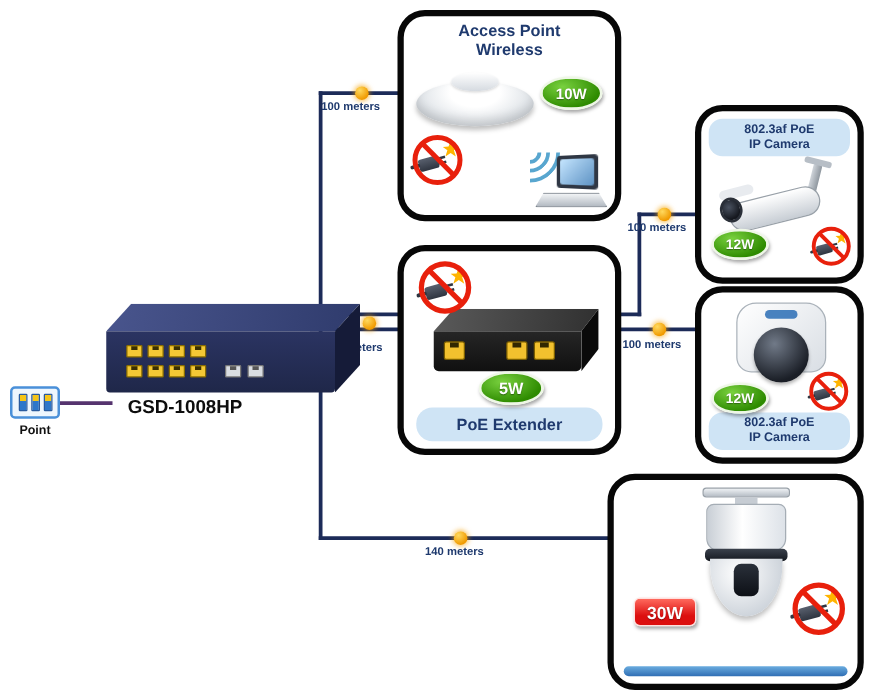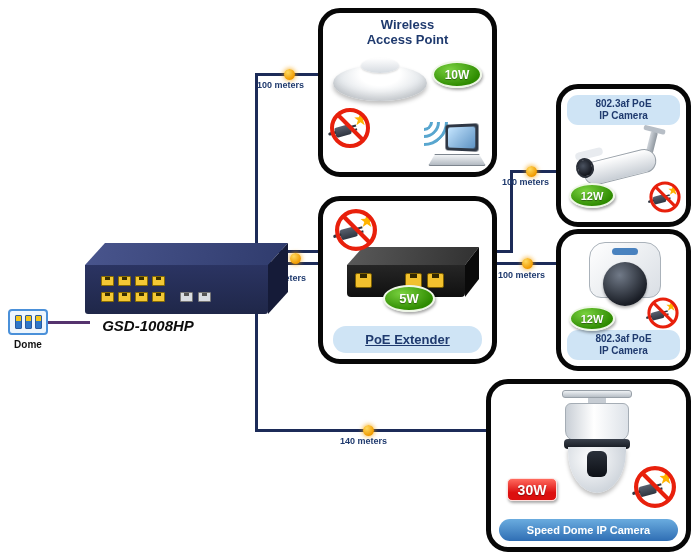--- a/index.html
+++ b/index.html
@@ -31,21 +31,21 @@
   }
   .ntitle {
     position:absolute; left:0; right:0; top:4px; text-align:center;
     font-weight:bold; font-size:13px; line-height:15px; color:var(--navy-text,#1f3a6e);
   }
   .pill {
     position:absolute; background:var(--light-blue-pill,#cfe4f5);
     color:var(--navy-text,#1f3a6e); font-weight:bold; text-align:center;
     border-radius:11px; padding:3px 0; line-height:12px;
   }
-  .pill.big { border-radius:13px; padding:6px 0; line-height:15px;text-decoration:underline; }
+  .pill.big { border-radius:13px; padding:6px 0; line-height:15px; }
   .pill.footer-blue {
     background:linear-gradient(#6aacdf, var(--blue-footer,#2f6eb4));
     color:#fff; border-radius:13px; padding:4px 0; line-height:14px;
   }
 
   
   .badge {
     position:absolute; display:flex; align-items:center; justify-content:center;
     color:#fff; font-weight:bold; z-index:2; text-shadow:0 1px 1px rgba(0,0,0,.4);
   }
@@ -222,21 +222,21 @@
     background:linear-gradient(#2b3462,#1f2749); border-radius:0 0 3px 3px; }
   .sw-port {
     position:absolute; width:13px; height:10px; background:#f3c835;
     border:1px solid #8a6d00; border-radius:1px; box-sizing:border-box;
   }
   .sw-port::after { content:""; position:absolute; left:3px; top:0; width:5px; height:3px; background:#3a3000; }
   .sw-port.gray { background:#d9dde2; border-color:#777; }
   .sw-port.gray::after { background:#555; }
   .sw-label {
     position:absolute; left:78px; top:317px; width:140px; text-align:center; z-index:5;
-    font-size:15px; font-weight:bold; color:#0d0d0d;font-style:italic;
+    font-size:15px; font-weight:bold; color:#0d0d0d;
   }
 
   
   .powerbox {
     position:absolute; left:8px; top:309px; width:40px; height:26px; z-index:3;
     background:#eef6fd; border:2px solid #4a90d9; border-radius:4px; box-sizing:border-box;
     display:flex; align-items:center; justify-content:center; gap:3px;
   }
   .prong {
     width:7px; height:14px; border-radius:1px; border:1px solid #2a5b9e; box-sizing:border-box;
@@ -291,26 +291,26 @@
       <span class="sw-port gray" style="left:113px;top:27px"></span>
     </div>
   </div>
   <div class="sw-label">GSD-1008HP</div>
 
   <div class="powerbox">
     <span class="prong"></span>
     <span class="prong"></span>
     <span class="prong"></span>
   </div>
-  <div class="power-label">Dome</div>
+  <div class="power-label">Point</div>
 
   <div class="nbox" style="left:318px;top:8px;width:179px;height:169px">
     <div class="ntitle">
+      <div>Access Point</div>
       <div>Wireless</div>
-      <div>Access Point</div>
     </div>
     <div class="badge green" style="right:10px;top:48px;width:46px;height:23px;font-size:12px">10W</div>
     <div class="apdome" style="left:10px;top:52px"></div>
     <div class="wifi" style="left:76px;top:84px">
         <span></span>
         <span></span>
         <span></span>
       </div>
     <div class="nopoe" style="left:6px;top:94px">
       <span class="np-plug"></span>
@@ -330,21 +330,21 @@
       <span class="np-ring"></span>
     </div>
     <div class="extdev" style="left:24px;top:46px">
       <span class="ex-top"></span>
       <span class="ex-side"></span>
       <span class="ex-front"></span>
       <span class="ex-port ex-p1"></span>
       <span class="ex-port ex-p2"></span>
       <span class="ex-port ex-p3"></span>
     </div>
-    <div class="badge green" style="left:60px;top:84px;width:48px;height:23px;font-size:13px">5W</div>
+    <div class="badge green" style="left:60px;top:96px;width:48px;height:23px;font-size:13px">5W</div>
     <div class="pill big" style="left:10px;right:10px;bottom:6px;font-size:13px">PoE Extender</div>
   </div>
 
   <div class="nbox" style="left:556px;top:84px;width:135px;height:143px">
     <div class="pill" style="left:6px;right:6px;top:6px;font-size:10px">
       <div>802.3af PoE</div>
       <div>IP Camera</div>
     </div>
     <div class="bulletcam" style="left:14px;top:44px">
       <span class="bc-bracket"></span>
@@ -386,17 +386,16 @@
       <span class="pz-dome"></span>
       <span class="pz-lens"></span>
     </div>
     <div class="badge red" style="left:16px;top:94px;width:48px;height:21px;font-size:14px">30W</div>
     <div class="nopoe" style="right:10px;top:82px;transform:scale(1.05)">
       <span class="np-plug"></span>
       <span class="np-spark"></span>
       <span class="np-ring"></span>
     </div>
     <div class="pill footer-blue" style="left:8px;right:8px;bottom:6px;font-size:11px">
-      <div>Speed Dome IP Camera</div>
     </div>
   </div>
 
 </div>
 
 </body></html>

